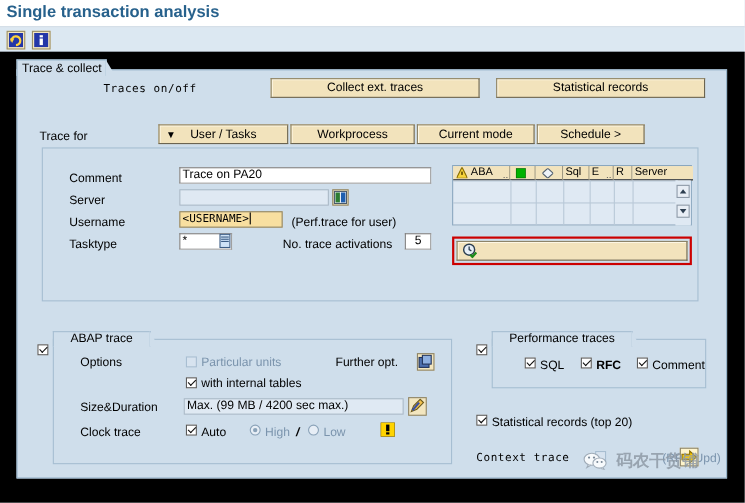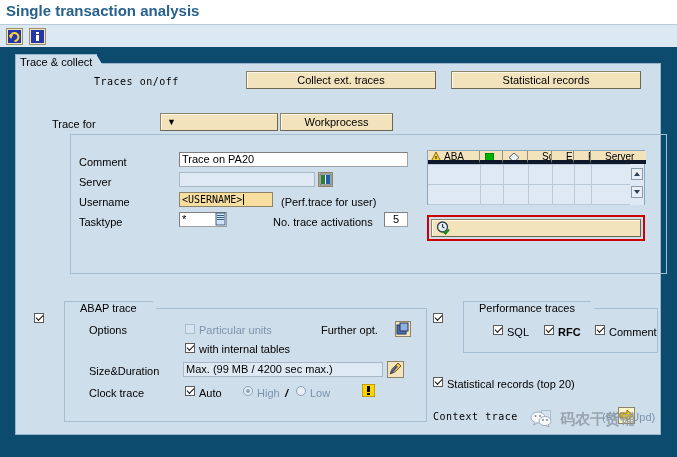--- a/index.html
+++ b/index.html
@@ -26,21 +26,21 @@
   }
   .tb-btn{
     position:absolute;top:3px;width:17px;height:17px;
     border:1px solid #9a8f6a;background:#f3e6bf;
     box-sizing:border-box;
   }
   .tb-btn .glyph{position:absolute;left:1px;top:1px;width:13px;height:13px;}
   
   #page-body{
     position:absolute;left:0;top:47px;width:677px;height:410px;
-    background:#0c4a6e;
+    background:#000000;
   }
   
   #grp-trace-collect{
     position:absolute;left:15px;top:16px;width:646px;height:372px;
     border:1px solid #98b5cb;background:#cfdeeb;
     box-sizing:border-box;
   }
   .grp-tab{
     position:absolute;left:-1px;top:-10px;height:15px;
     background:#cfdeeb;border:1px solid #98b5cb;border-bottom:none;
@@ -49,21 +49,20 @@
   }
   .grp-tab:after{
     content:"";position:absolute;right:-9px;top:-1px;
     border-style:solid;border-width:0 9px 15px 0;
     border-color:transparent transparent #cfdeeb transparent;
   }
   
   .grpbox{
     position:absolute;border:1px solid #a6bed2;background:transparent;
     box-sizing:border-box;
-    margin-left:16px;
   }
   .grpbox-lbl{
     position:absolute;left:-1px;top:-8px;height:14px;line-height:13px;
     background:#cfdeeb;border:1px solid #a6bed2;border-bottom:none;
     padding:0 15px;font-size:11px;box-sizing:border-box;white-space:nowrap;
   }
   .grpbox-lbl:after{
     content:"";position:absolute;right:-8px;top:-1px;
     border-style:solid;border-width:0 8px 14px 0;
     border-color:transparent transparent #cfdeeb transparent;
@@ -120,22 +119,22 @@
   }
   
   #trace-table{
     position:absolute;border:1px solid #8aa7bf;background:#dfe9f3;
     box-sizing:border-box;
   }
   .th{
     position:absolute;top:0;height:13px;box-sizing:border-box;
     background:#f2e3bc;border-right:1px solid #8f8straight;
     border-right:1px solid #9b9membrane;
-    font-size:10px;line-height:12px;padding-left:14px;white-space:nowrap;
-    border-right:1px solid #96907a;border-bottom:4px solid #0f172a;
+    font-size:10px;line-height:12px;padding-left:2px;white-space:nowrap;
+    border-right:1px solid #96907a;border-bottom:1px solid #0f172a;
     overflow:hidden;
   }
   .tr-line{position:absolute;left:0;height:1px;background:#b9c9d8;}
   .tcol-line{position:absolute;top:13px;width:1px;background:#b9c9d8;}
   .sb-btn{
     position:absolute;width:12px;height:12px;box-sizing:border-box;
     border:1px solid #8d9aa8;background:#e8eef5;
   }
   
   .ico{position:absolute;box-sizing:border-box;}
@@ -181,22 +180,25 @@
     <div class="lbl mono" style="left:78px;top:11px;">Traces  on/off</div>
     <div class="sapbtn" style="left:230px;top:7px;width:190px;">Collect ext. traces</div>
     <div class="sapbtn" style="left:435px;top:7px;width:190px;">Statistical records</div>
 
     <div class="grpbox" style="left:16px;top:38px;width:612px;height:186px;background:#cfdeeb;border:none;">
 
       <div class="lbl" style="left:4px;top:16px;">Trace for</div>
 
       <div class="sapbtn" style="left:112px;top:11px;width:118px;">
         <span style="position:absolute;left:6px;top:0px;font-size:9px;">▼</span>
+        <span style="position:absolute;left:0;right:0;top:0;">User / Tasks</span>
       </div>
       <div class="sapbtn" style="left:232px;top:11px;width:113px;">Workprocess</div>
+      <div class="sapbtn" style="left:347px;top:11px;width:107px;">Current mode</div>
+      <div class="sapbtn" style="left:456px;top:11px;width:98px;">Schedule &gt;</div>
 
       <div class="grpbox" style="left:6px;top:32px;width:597px;height:140px;border:1px solid #a6bed2;"></div>
 
       <div class="lbl" style="left:31px;top:54px;">Comment</div>
       <div class="inp" style="left:131px;top:50px;width:229px;">Trace on PA20</div>
 
       <div class="lbl" style="left:31px;top:74px;">Server</div>
       <div class="inp readonly" style="left:131px;top:70px;width:136px;"></div>
       <div class="vh" style="left:270px;top:70px;">
         <svg viewBox="0 0 13 13" width="13" height="13">

